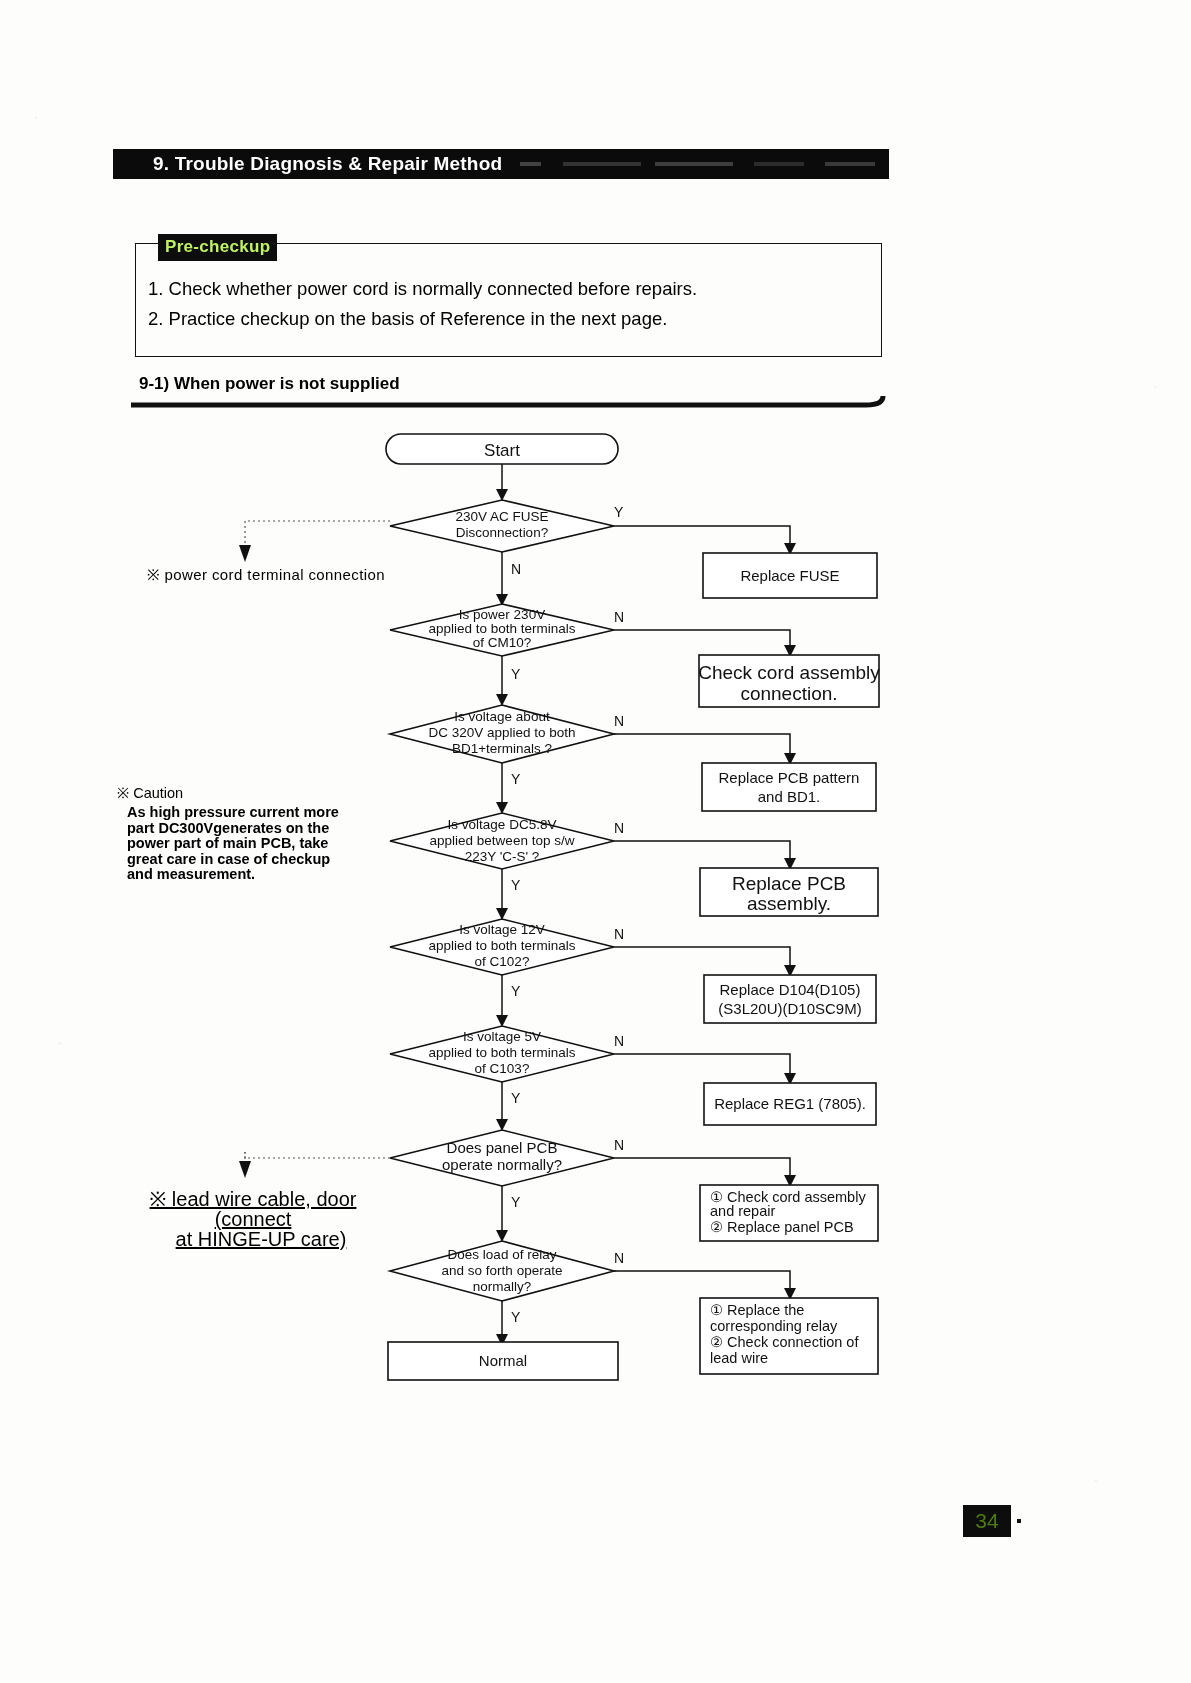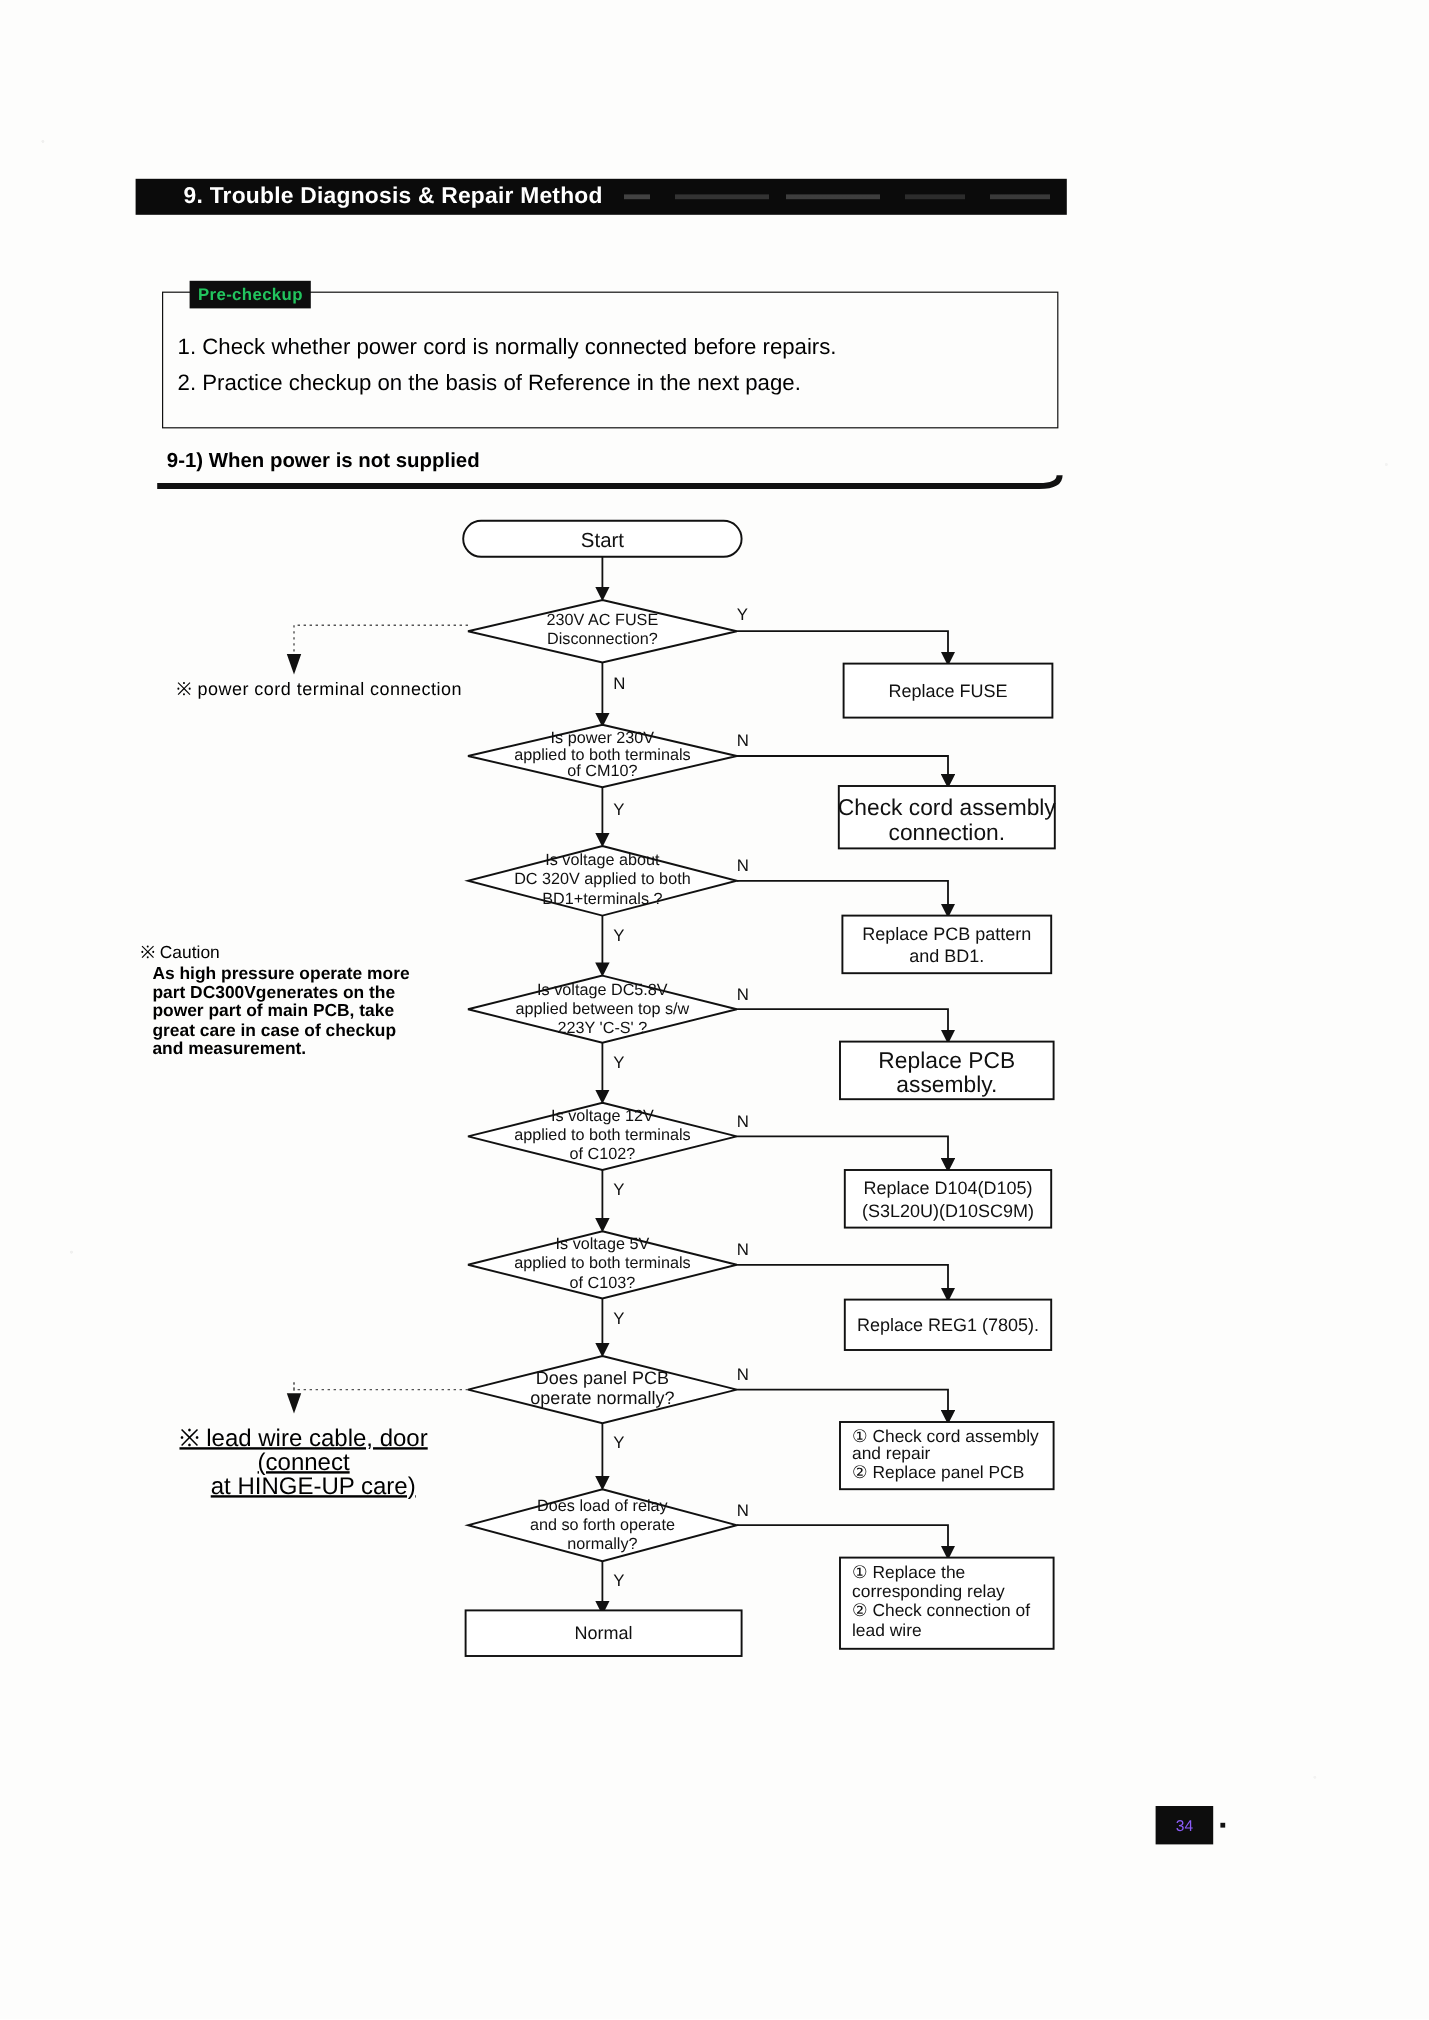--- a/index.html
+++ b/index.html
@@ -72,22 +72,22 @@
     top: 243px;
     width: 745px;
     height: 112px;
     border: 1.3px solid #111;
   }
   #precheck-tag {
     position: absolute;
     left: 158px;
     top: 234px;
     background: #0d0d0d;
-    color: #22c55e;
-    font-size: 14px;
+    color: #bef264;
+    font-size: 17px;
     font-weight: bold;
     padding: 3px 7px 4px 7px;
     letter-spacing: .3px;
   }
   #precheck-list {
     position: absolute;
     left: 148px;
     top: 274px;
     width: 720px;
     font-size: 18.5px;
@@ -199,22 +199,22 @@
   }
 
   
   #page-number {
     position: absolute;
     left: 963px;
     top: 1505px;
     width: 48px;
     height: 32px;
     background: #0d0d0d;
-    color: #8b5cf6;
-    font-size: 13px;
+    color: #4d7c0f;
+    font-size: 21px;
     display: flex;
     align-items: center;
     justify-content: center;
   }
   #page-number-dot {
     position: absolute;
     left: 1017px;
     top: 1519px;
     width: 4px;
     height: 4px;
@@ -244,21 +244,21 @@
   </svg>
 
   <div class="side-note" id="note-powercord">
     <span>※</span>
     <span>power  cord   terminal  connection</span>
   </div>
 
   <div id="caution-block">
     <div id="caution-head">※ Caution</div>
     <div id="caution-body">
-      <div>As  high pressure   operate more</div>
+      <div>As  high pressure   current more</div>
       <div>part  DC300Vgenerates   on the</div>
       <div>power part of main PCB, take</div>
       <div>great care in case of checkup</div>
       <div>and measurement.</div>
     </div>
   </div>
 
   <div class="side-note" id="note-leadwire">
     <div class="l1">※ lead wire cable, door (connect</div>
     <div class="l2">at HINGE-UP care)</div>

